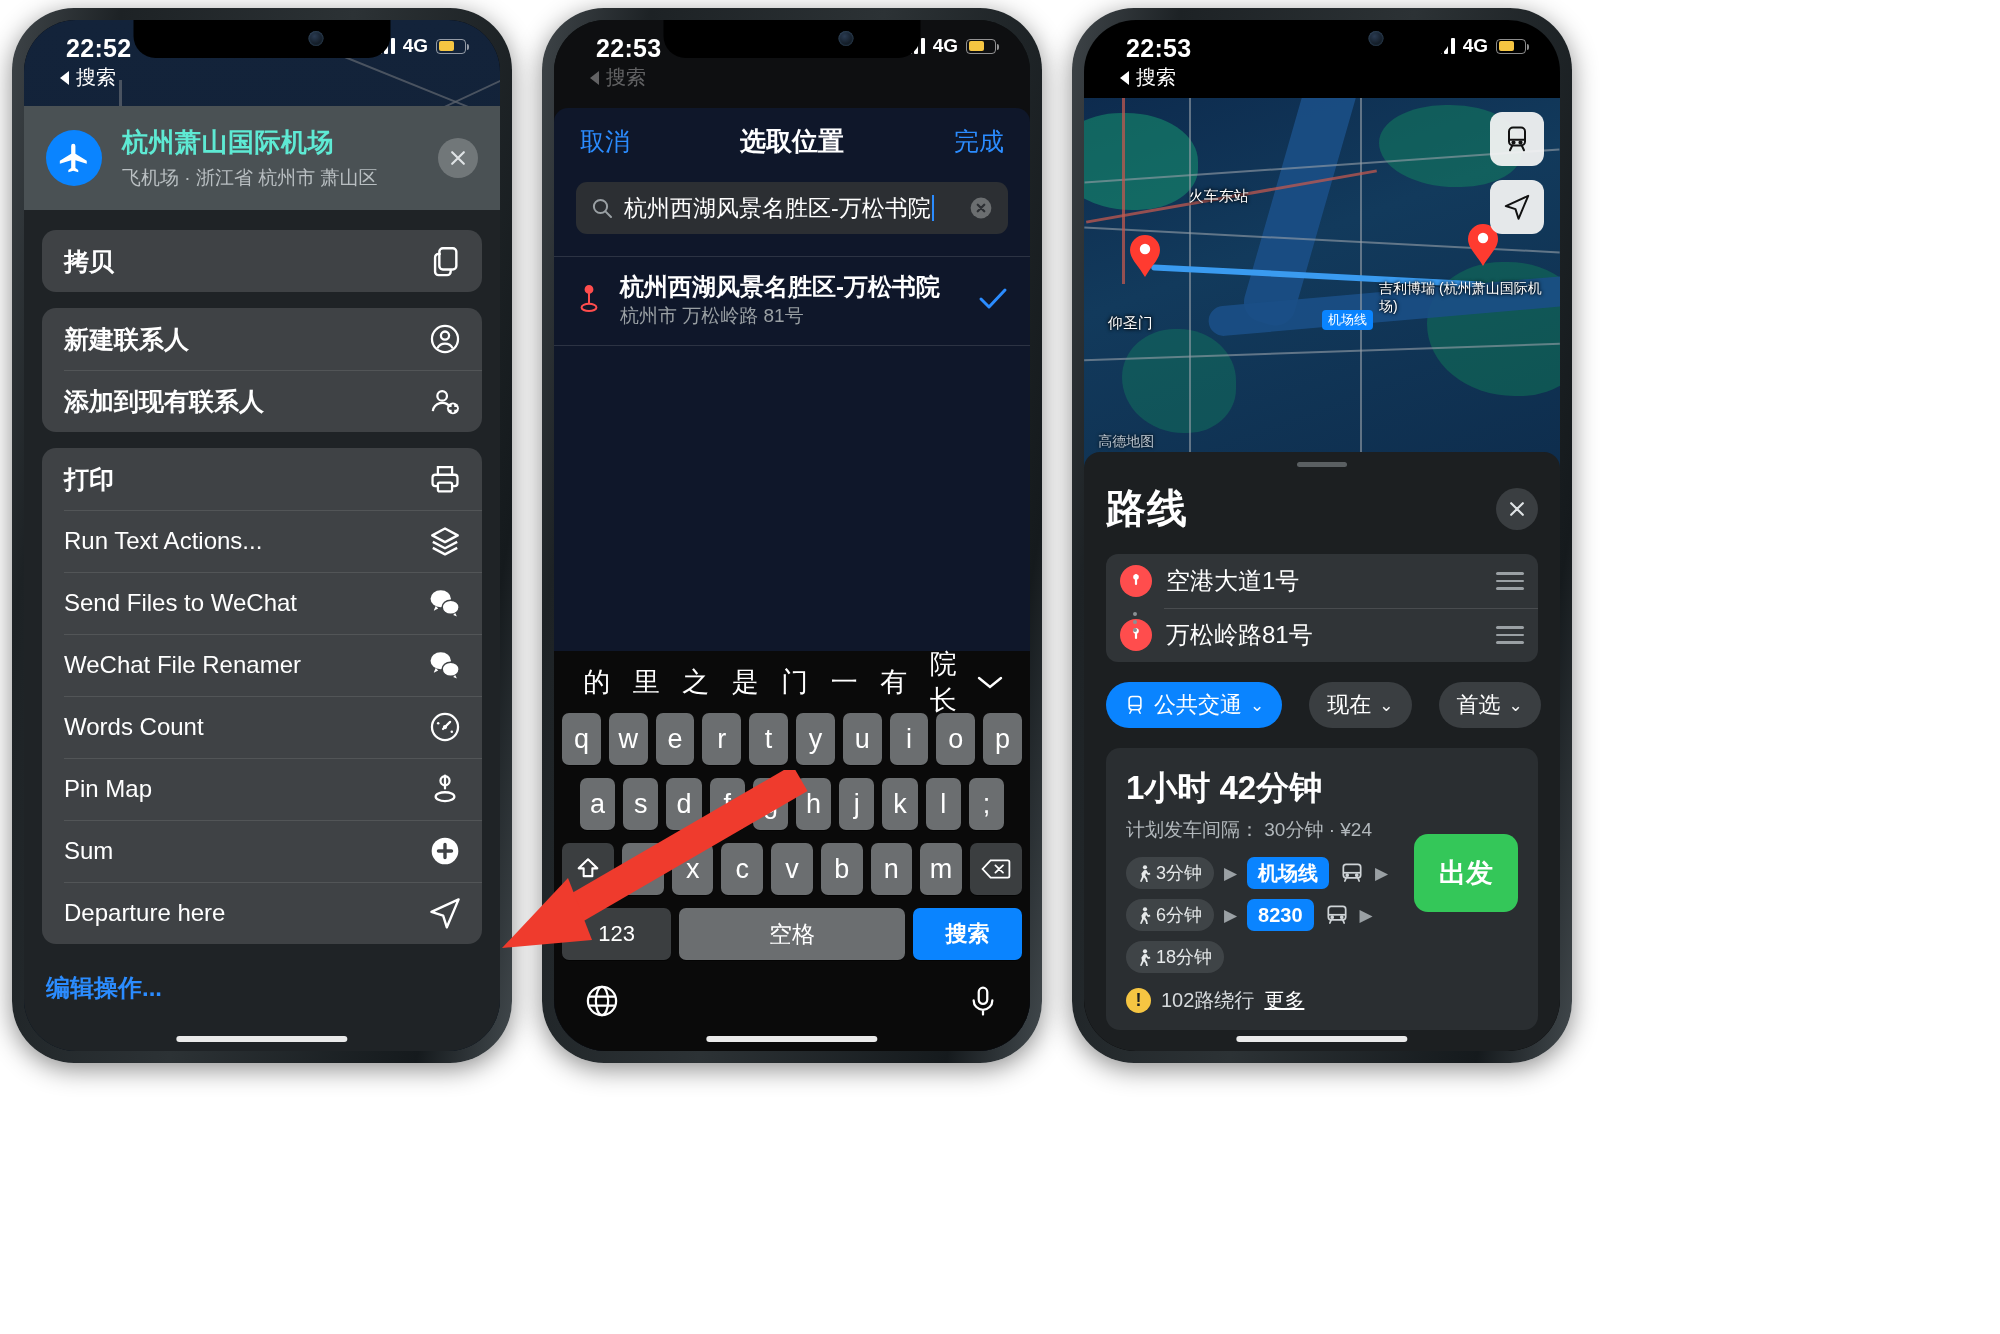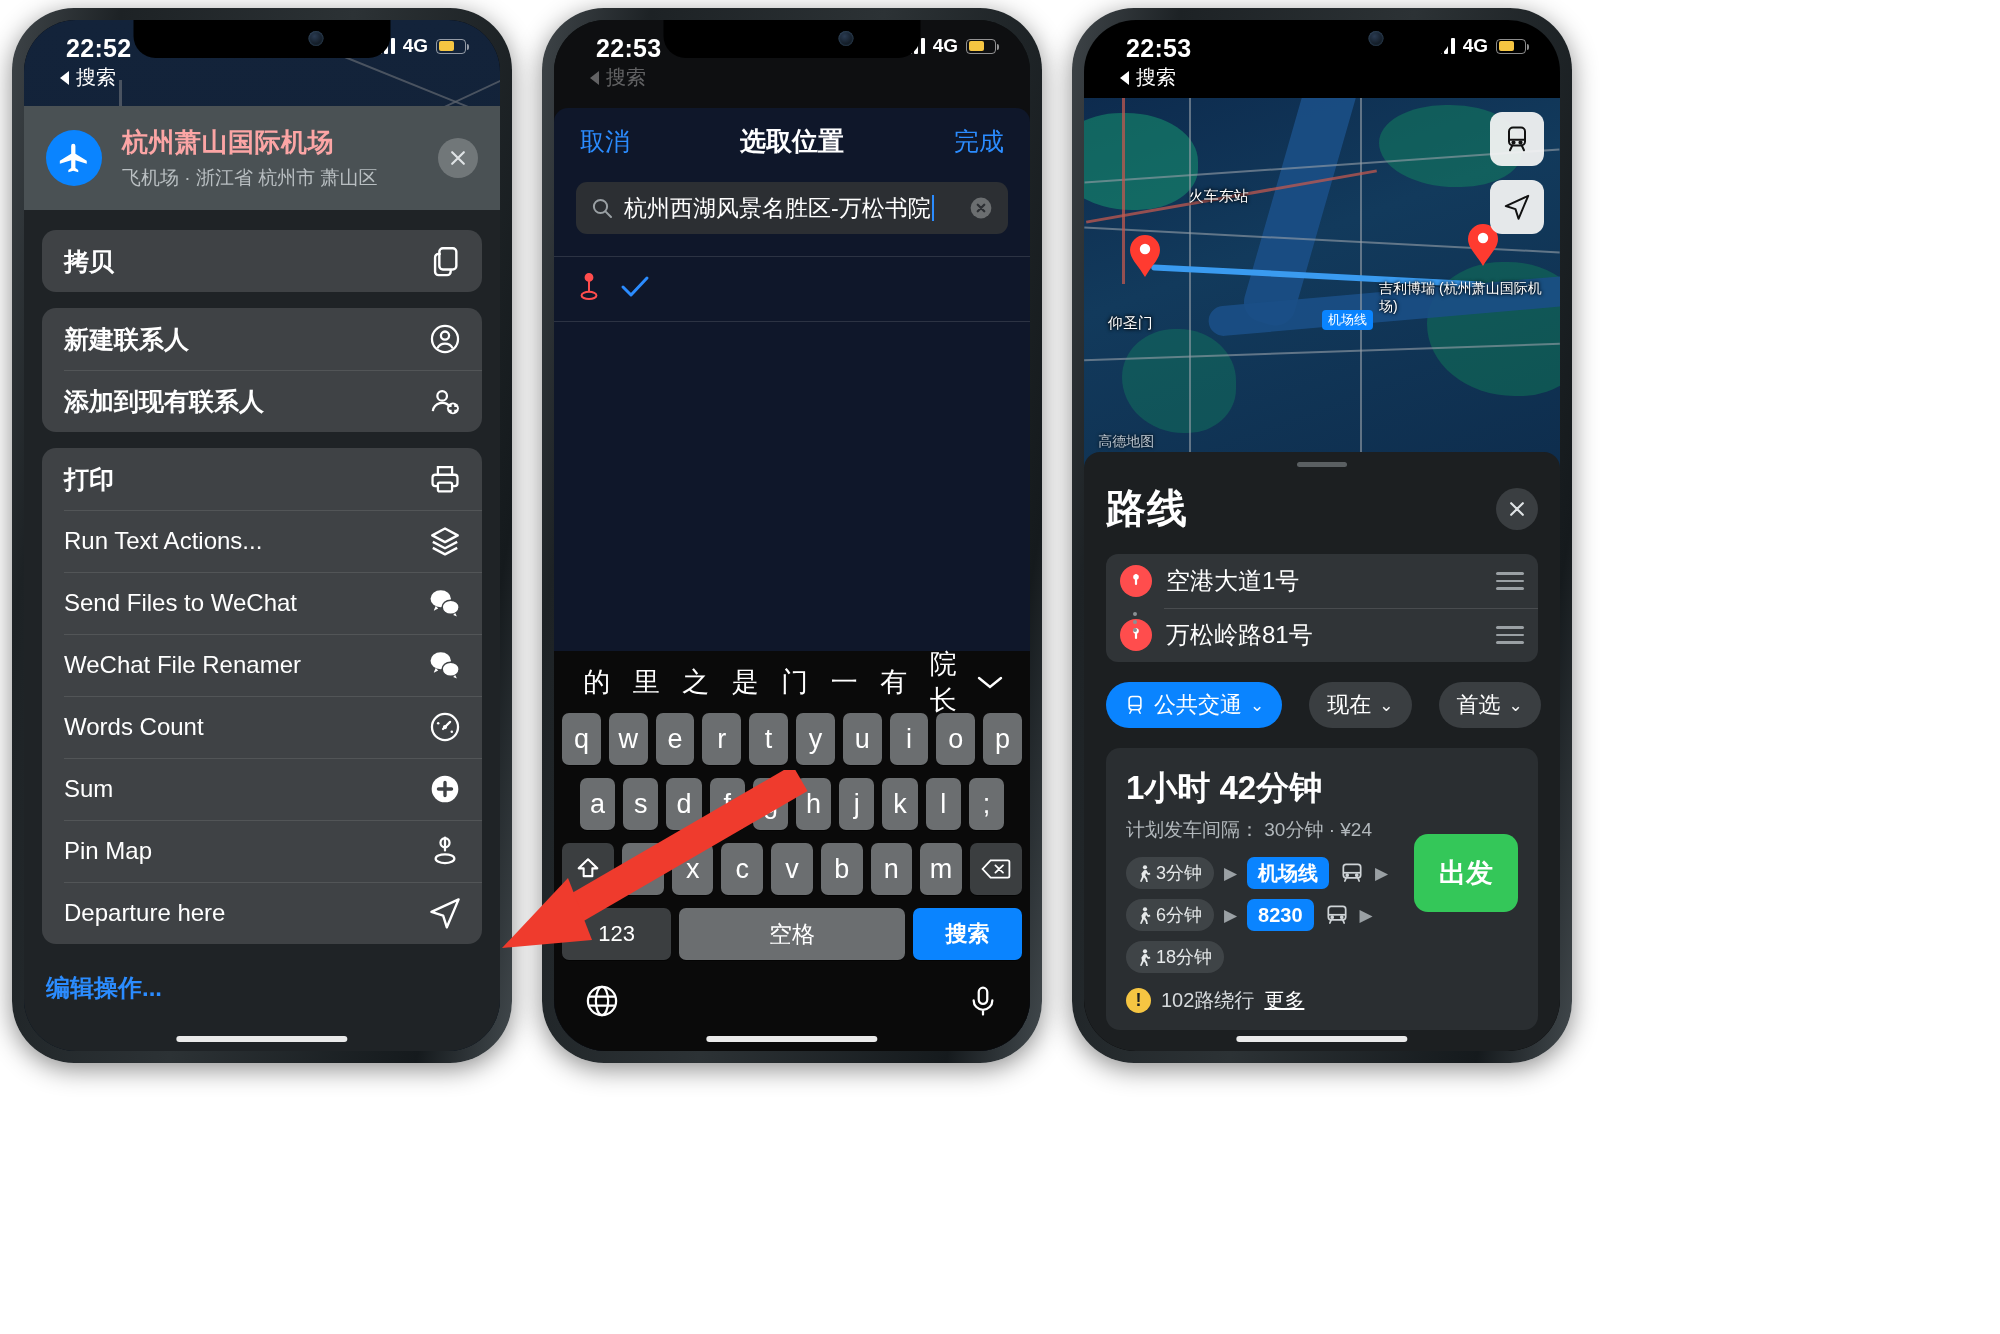--- a/index.html
+++ b/index.html
@@ -93,21 +93,21 @@
   .header-card {
     position:absolute; left:0; right:0; top: 86px; height: 104px;
     background: #4a5154; display:flex; align-items:center; padding: 0 22px; gap: 20px;
     z-index: 10;
   }
   .hc-ico {
     width: 56px; height: 56px; border-radius: 50%; background: #0a84ff;
     display:flex;align-items:center;justify-content:center; flex: 0 0 56px;
   }
   .hc-text { flex:1; min-width:0; }
-  .hc-title { color:#fca5a5; font-size: 26px; font-weight: 700; letter-spacing:.5px; }
+  .hc-title { color:#5eead4; font-size: 26px; font-weight: 700; letter-spacing:.5px; }
   .hc-sub { color:#b9bfc2; font-size: 19px; margin-top: 5px; }
   .hc-close {
     width: 40px;height:40px;border-radius:50%;background:rgba(255,255,255,.22);
     display:flex;align-items:center;justify-content:center;flex:0 0 40px;
   }
   .sheet-body {
     position:absolute; left:0; right:0; top: 190px; bottom: 0;
     background: #1f2326; z-index: 9; padding: 20px 18px 0 18px;
   }
   .grp {
@@ -404,35 +404,35 @@
               <svg viewBox="0 0 24 24" width="34" height="34" fill="none" stroke="#fff" stroke-width="1.6">
                   <circle cx="12" cy="12" r="9.2"></circle>
                   <path d="M15.6 8.4 10.6 13.4" stroke-linecap="round"></path>
                   <circle cx="12" cy="12" r="1.5" fill="#fff" stroke="none"></circle>
                   <circle cx="7.2" cy="9.4" r=".9" fill="#fff" stroke="none"></circle>
                   <circle cx="16.8" cy="15.4" r=".9" fill="#fff" stroke="none"></circle>
                 </svg>
             </span>
           </div>
           <div class="row">
-            <span class="row-label">Sum</span>
-            <span class="row-ico">
-              <svg viewBox="0 0 24 24" width="34" height="34">
-                  <circle cx="12" cy="12" r="9.4" fill="#fff"></circle>
-                  <path d="M12 7.4v9.2M7.4 12h9.2" stroke="#3f4245" stroke-width="2.4" stroke-linecap="round"></path>
-                </svg>
-            </span>
-          </div>
-          <div class="row">
             <span class="row-label">Pin Map</span>
             <span class="row-ico">
               <svg viewBox="0 0 24 24" width="34" height="34" fill="none" stroke="#fff" stroke-width="1.6">
                   <path d="M12 2.6v9" stroke-linecap="round"></path>
                   <circle cx="12" cy="6.2" r="3.2"></circle>
                   <ellipse cx="12" cy="17.4" rx="6.6" ry="3.1"></ellipse>
+                </svg>
+            </span>
+          </div>
+          <div class="row">
+            <span class="row-label">Sum</span>
+            <span class="row-ico">
+              <svg viewBox="0 0 24 24" width="34" height="34">
+                  <circle cx="12" cy="12" r="9.4" fill="#fff"></circle>
+                  <path d="M12 7.4v9.2M7.4 12h9.2" stroke="#3f4245" stroke-width="2.4" stroke-linecap="round"></path>
                 </svg>
             </span>
           </div>
           <div class="row">
             <span class="row-label">Departure here</span>
             <span class="row-ico">
               <svg viewBox="0 0 24 24" width="34" height="34">
                   <path d="M21.6 2.4 2.4 11.2l8.3 2.6 2.6 8.3z" fill="none" stroke="#fff" stroke-width="1.7" stroke-linejoin="round"></path>
                 </svg>
             </span>
@@ -498,20 +498,24 @@
               <path d="M9 9l6 6M15 9l-6 6" stroke="#2c2f33" stroke-width="2.1" stroke-linecap="round"></path>
             </svg>
         </div>
 
         <div class="p2-result">
           <svg class="pin-sm" viewBox="0 0 24 32" fill="none" stroke="#ff4d4d" stroke-width="1.9">
             <path d="M12 5v14" stroke-linecap="round"></path>
               <circle cx="12" cy="6" r="3.2" fill="#ff4d4d"></circle>
               <ellipse cx="12" cy="23" rx="7" ry="3.4"></ellipse>
           </svg>
+          <span class="res-txt">
+            <span class="res-t">杭州西湖风景名胜区-万松书院</span>
+            <span class="res-s">杭州市 万松岭路 81号</span>
+          </span>
           <span class="check">
             <svg width="30" height="24" viewBox="0 0 30 24" fill="none" stroke="#2b8cff" stroke-width="3" stroke-linecap="round" stroke-linejoin="round">
                 <path d="M3 13 11 21 27 4"></path>
               </svg>
           </span>
         </div>
       </div>
 
       <div class="kb">
         <div class="kb-pred">

